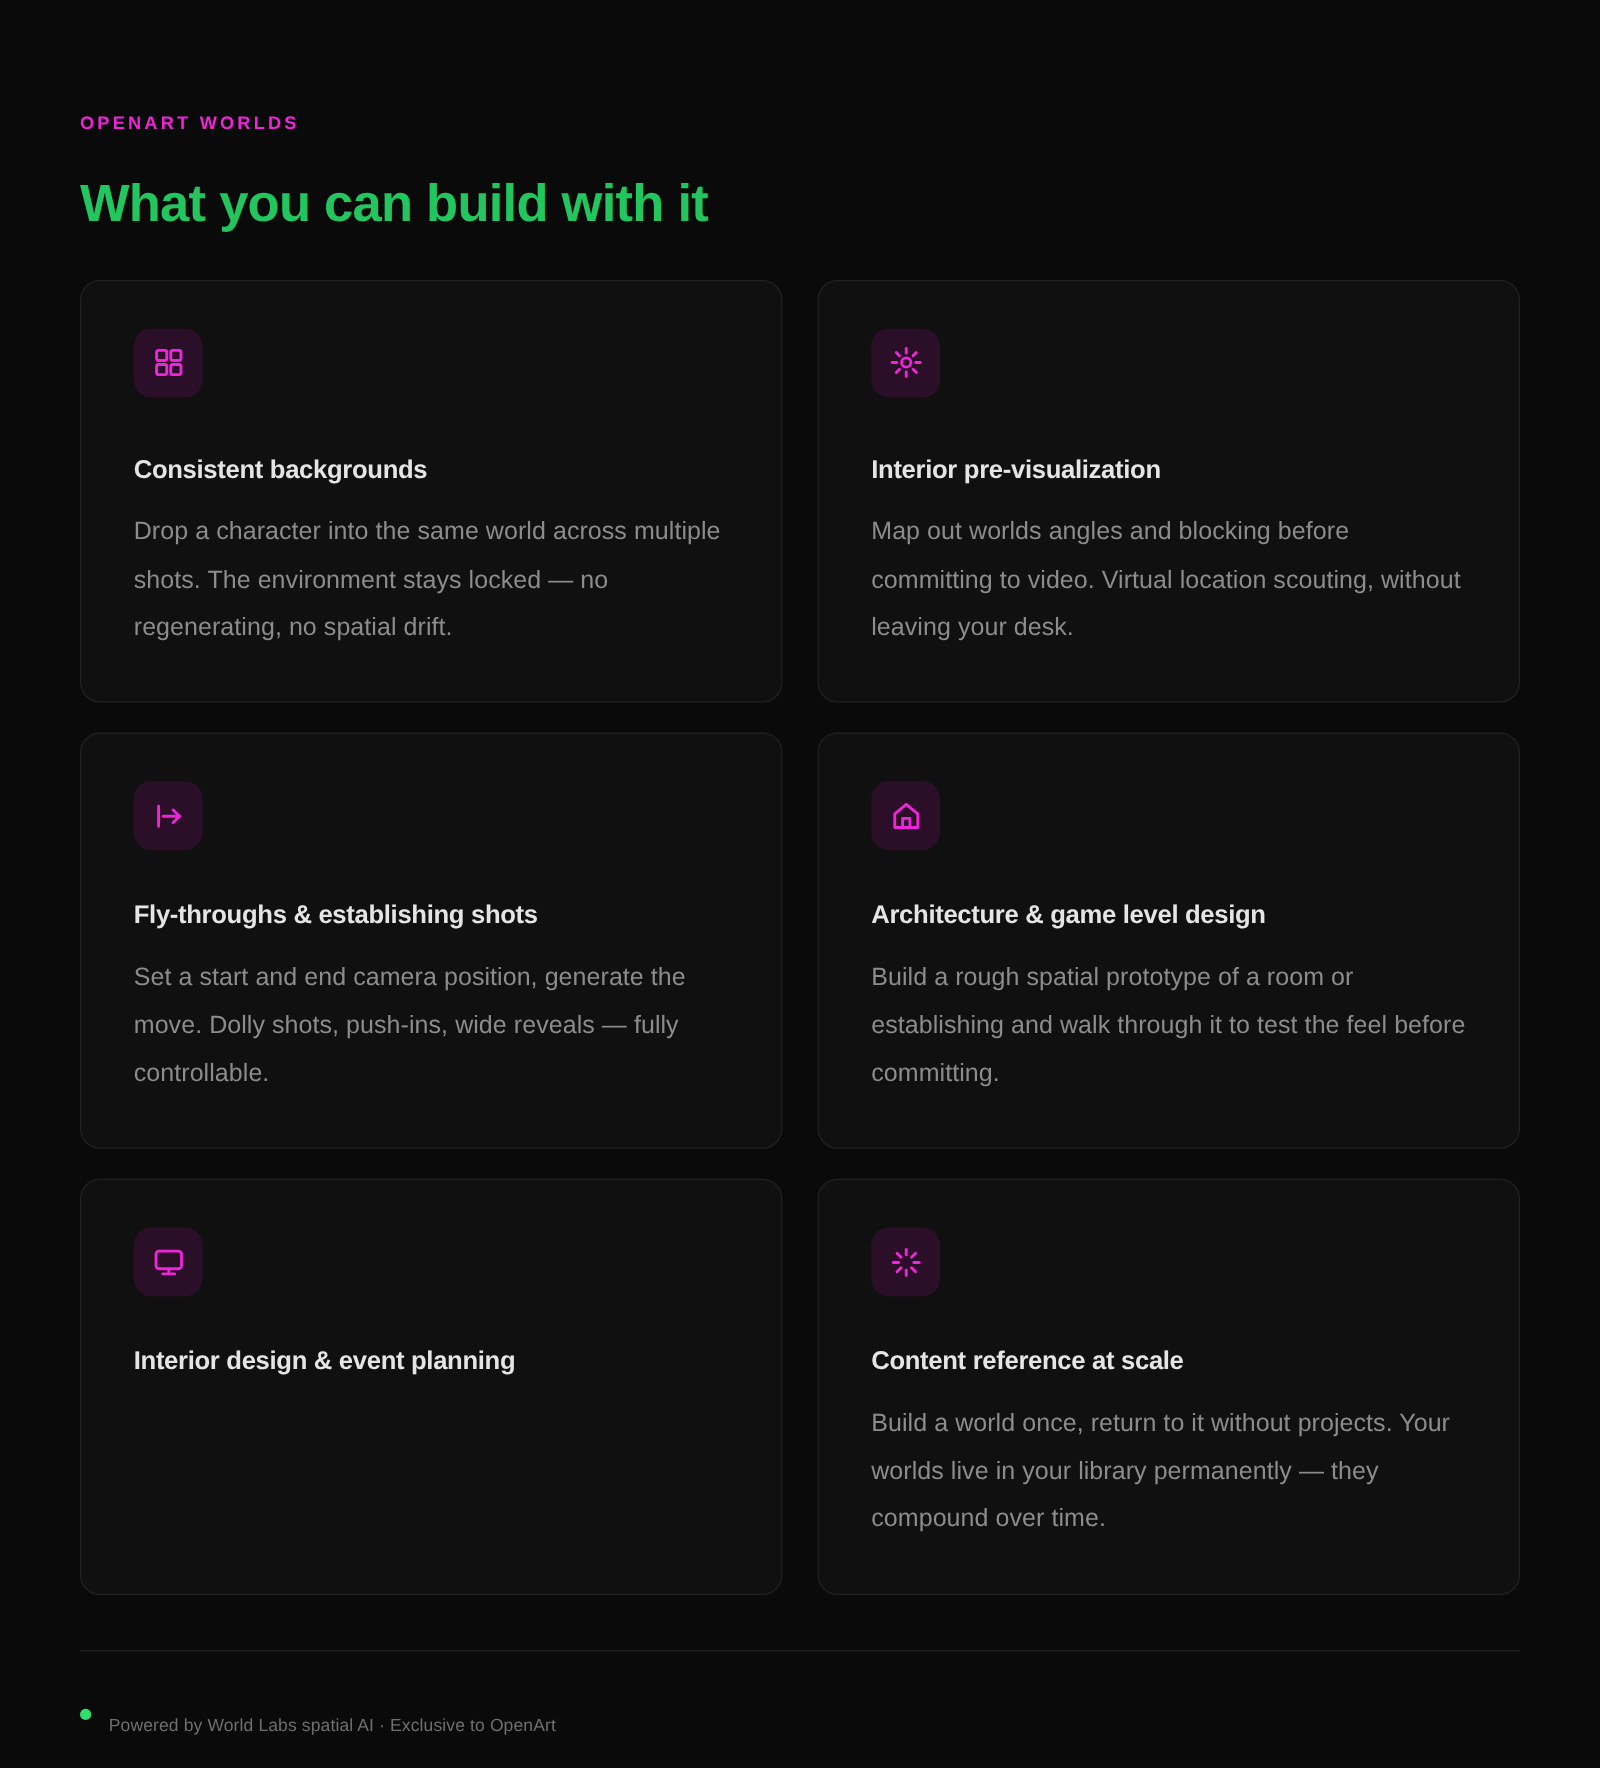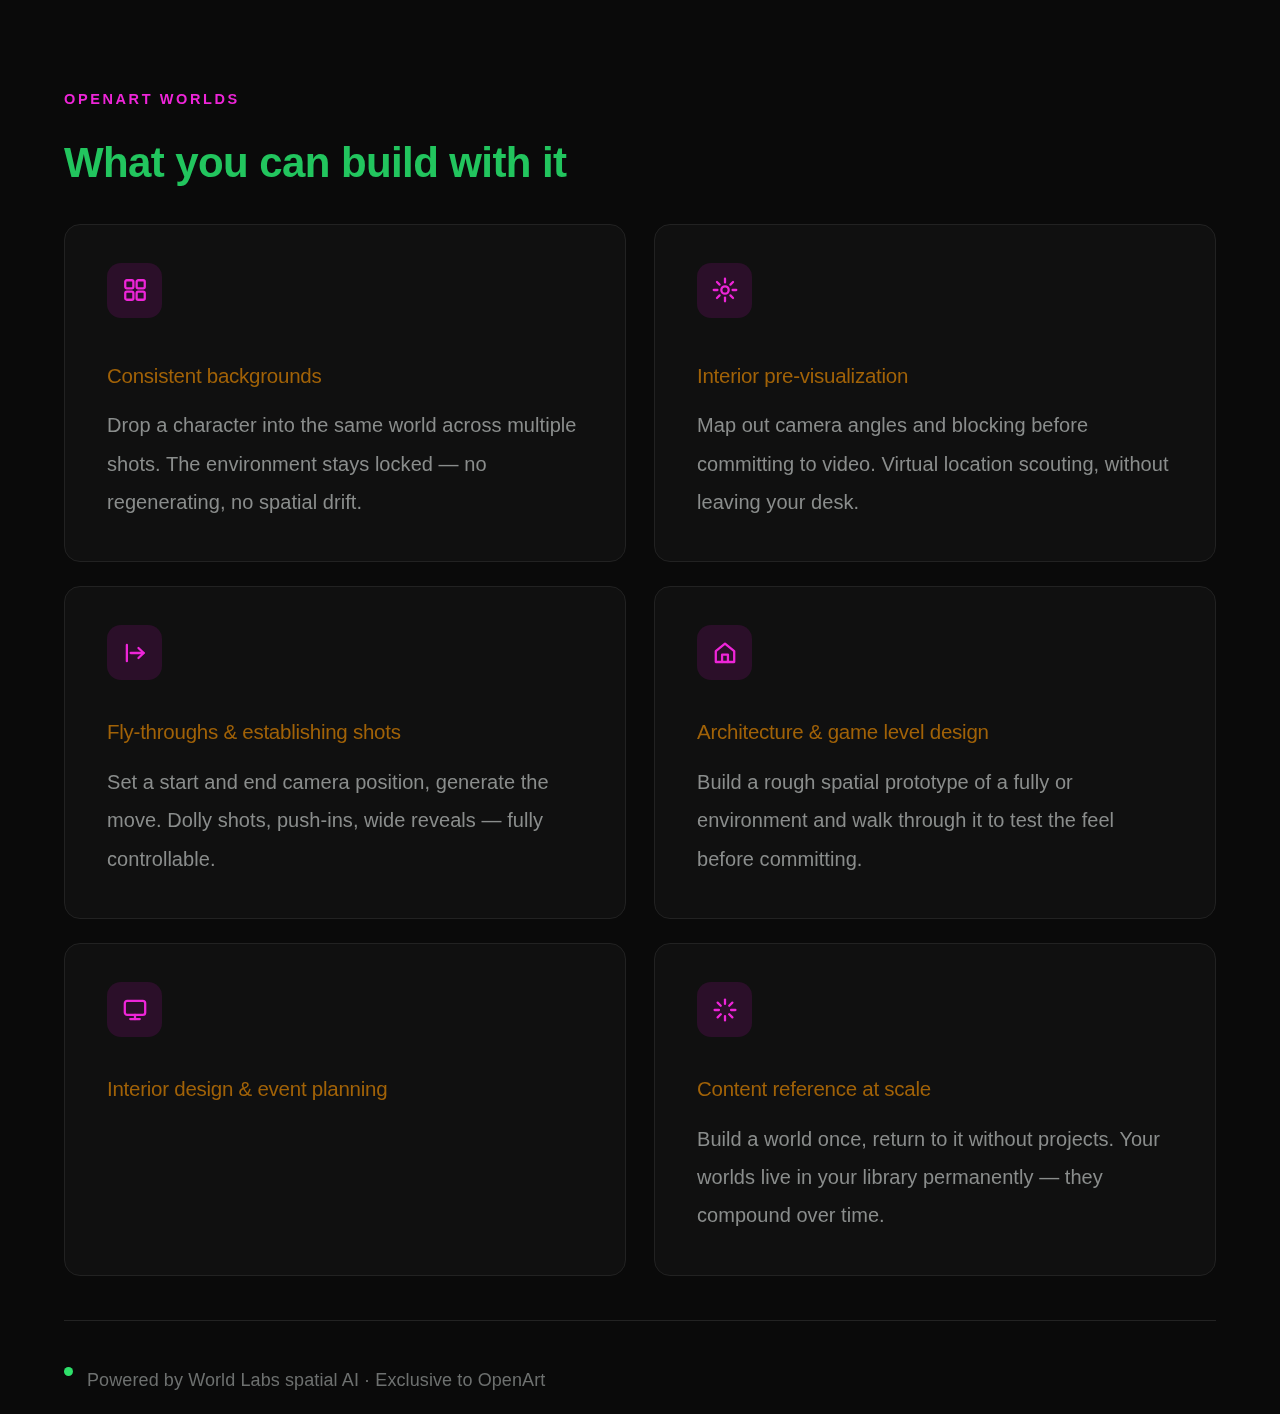--- a/index.html
+++ b/index.html
@@ -69,22 +69,22 @@
     align-items: center;
     justify-content: center;
     margin-bottom: 46px;
   }
   .icon-tile svg {
     display: block;
   }
   .card-title {
     margin: 0 0 18px 0;
     font-size: 20.5px;
-    font-weight: normal;
-    color: #a16207;
+    font-weight: bold;
+    color: #e5e5e5;
     letter-spacing: -0.25px;
     line-height: 1.2;
   }
   .card-desc {
     margin: 0;
     font-size: 20px;
     color: #8a8d8c;
     line-height: 1.92;
     letter-spacing: 0.05px;
     max-width: 490px;
@@ -109,21 +109,21 @@
   .status-dot {
     width: 9px;
     height: 9px;
     border-radius: 50%;
     background: #2ee06a;
     flex: 0 0 auto;
     margin-right: 14px;
     margin-bottom: 18px;
   }
   .footer-text {
-    font-size: 18px;
+    font-size: 14px;
     color: #6d706f;
     letter-spacing: 0.1px;
     line-height: 1;
   }
 </style>
 </head>
 <body>
 
 <div class="page">
 
@@ -155,21 +155,21 @@
           <line x1="12" y1="19" x2="12" y2="22.4"></line>
           <line x1="1.6" y1="12" x2="5" y2="12"></line>
           <line x1="19" y1="12" x2="22.4" y2="12"></line>
           <line x1="4.6" y1="4.6" x2="7" y2="7"></line>
           <line x1="17" y1="17" x2="19.4" y2="19.4"></line>
           <line x1="4.6" y1="19.4" x2="7" y2="17"></line>
           <line x1="17" y1="7" x2="19.4" y2="4.6"></line>
         </svg>
       </div>
       <h3 class="card-title">Interior pre-visualization</h3>
-      <p class="card-desc">Map out camera angles and blocking before committing to video. Virtual location scouting, without leaving your desk.</p>
+      <p class="card-desc">Map out worlds angles and blocking before committing to video. Virtual location scouting, without leaving your desk.</p>
     </div>
 
     <div class="card short">
       <div class="icon-tile">
         <svg width="26" height="26" viewBox="0 0 24 24" fill="none" stroke="#ee25d8" stroke-width="2.1" stroke-linecap="round" stroke-linejoin="round">
           <line x1="4.5" y1="4.5" x2="4.5" y2="19.5"></line>
           <line x1="8" y1="12" x2="20" y2="12"></line>
           <polyline points="15.2,7.4 20,12 15.2,16.6"></polyline>
         </svg>
       </div>
@@ -178,21 +178,21 @@
     </div>
 
     <div class="card short">
       <div class="icon-tile">
         <svg width="26" height="26" viewBox="0 0 24 24" fill="none" stroke="#ee25d8" stroke-width="2.1" stroke-linecap="round" stroke-linejoin="round">
           <path d="M3.5 10.2 L12 3.3 L20.5 10.2 V20.3 H3.5 Z"></path>
           <path d="M9.3 20.3 V13.6 H14.7 V20.3"></path>
         </svg>
       </div>
       <h3 class="card-title">Architecture &amp; game level design</h3>
-      <p class="card-desc">Build a rough spatial prototype of a fully or environment and walk through it to test the feel before committing.</p>
+      <p class="card-desc">Build a rough spatial prototype of a room or establishing and walk through it to test the feel before committing.</p>
     </div>
 
     <div class="card short">
       <div class="icon-tile">
         <svg width="26" height="26" viewBox="0 0 24 24" fill="none" stroke="#ee25d8" stroke-width="2.1" stroke-linecap="round" stroke-linejoin="round">
           <rect x="2.6" y="3.6" width="18.8" height="13" rx="2.2"></rect>
           <line x1="12" y1="16.6" x2="12" y2="20.4"></line>
           <line x1="7.6" y1="20.4" x2="16.4" y2="20.4"></line>
         </svg>
       </div>

